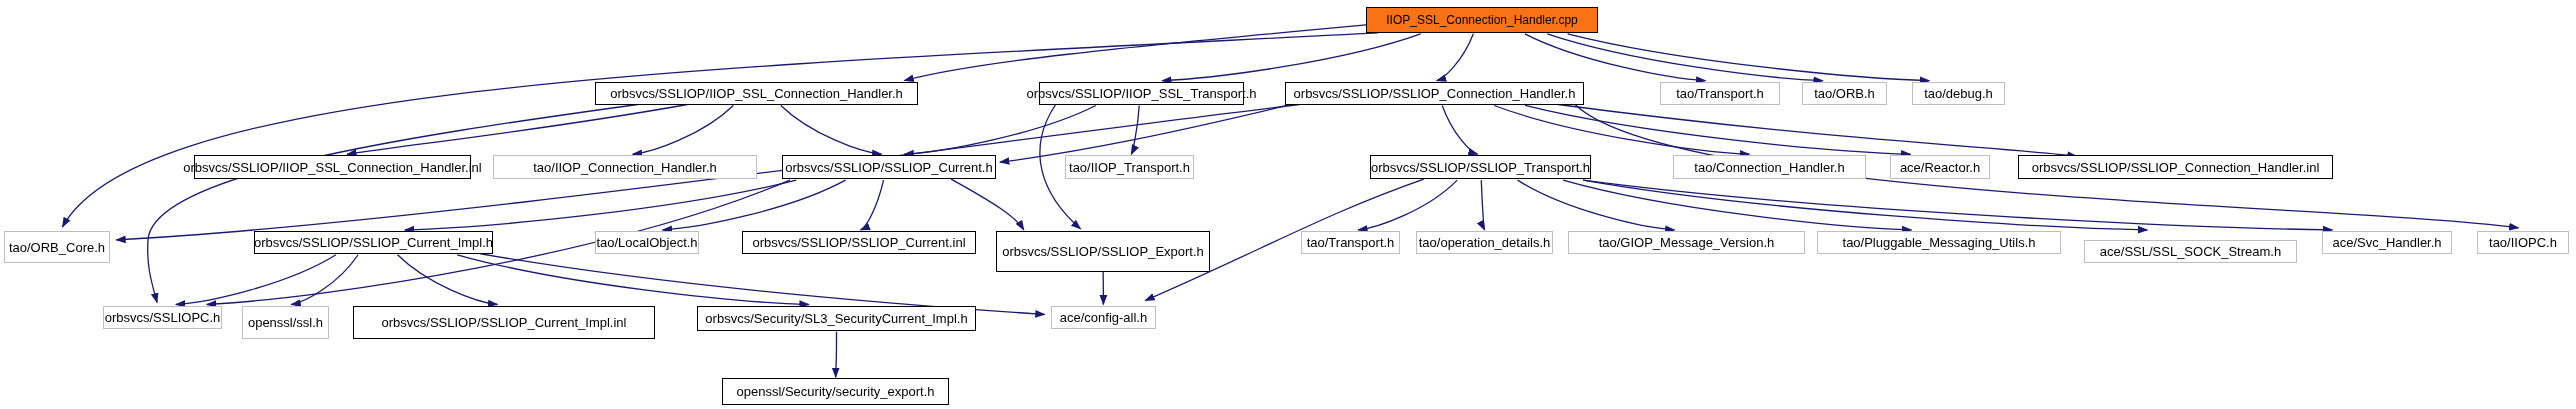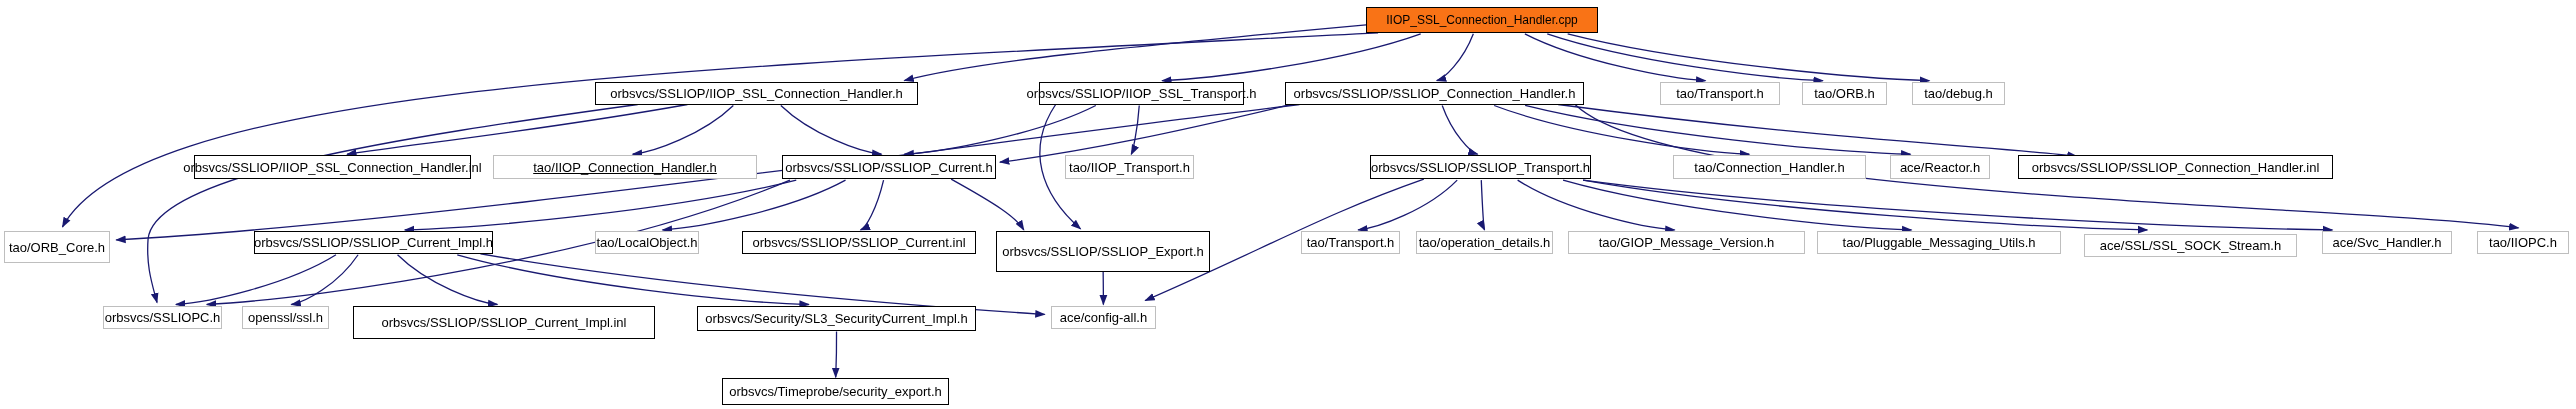--- a/index.html
+++ b/index.html
@@ -67,40 +67,40 @@
   </svg>
   <div id="nodes">
       <div class="node main" style="left: 1366px; top: 7px; width: 232px; height: 26px;">IIOP_SSL_Connection_Handler.cpp</div>
       <div class="node internal" style="left: 595px; top: 82px; width: 323px; height: 23px;">orbsvcs/SSLIOP/IIOP_SSL_Connection_Handler.h</div>
       <div class="node internal" style="left: 1039px; top: 82px; width: 205px; height: 23px;">orbsvcs/SSLIOP/IIOP_SSL_Transport.h</div>
       <div class="node internal" style="left: 1285px; top: 82px; width: 299px; height: 23px;">orbsvcs/SSLIOP/SSLIOP_Connection_Handler.h</div>
       <div class="node external" style="left: 1660px; top: 82px; width: 120px; height: 23px;">tao/Transport.h</div>
       <div class="node external" style="left: 1802px; top: 82px; width: 85px; height: 23px;">tao/ORB.h</div>
       <div class="node external" style="left: 1912px; top: 82px; width: 93px; height: 23px;">tao/debug.h</div>
       <div class="node internal" style="left: 194px; top: 155px; width: 277px; height: 24px;">orbsvcs/SSLIOP/IIOP_SSL_Connection_Handler.inl</div>
-      <div class="node external" style="left: 493px; top: 155px; width: 264px; height: 24px; text-decoration: underline;">tao/IIOP_Connection_Handler.h</div>
+      <div class="node external" style="left: 493px; top: 155px; width: 264px; height: 24px;">tao/IIOP_Connection_Handler.h</div>
       <div class="node internal" style="left: 782px; top: 155px; width: 214px; height: 24px;">orbsvcs/SSLIOP/SSLIOP_Current.h</div>
       <div class="node external" style="left: 1065px; top: 155px; width: 129px; height: 24px;">tao/IIOP_Transport.h</div>
       <div class="node internal" style="left: 1370px; top: 155px; width: 221px; height: 24px;">orbsvcs/SSLIOP/SSLIOP_Transport.h</div>
       <div class="node external" style="left: 1673px; top: 155px; width: 193px; height: 24px;">tao/Connection_Handler.h</div>
       <div class="node external" style="left: 1890px; top: 155px; width: 100px; height: 24px;">ace/Reactor.h</div>
       <div class="node internal" style="left: 2018px; top: 155px; width: 315px; height: 24px;">orbsvcs/SSLIOP/SSLIOP_Connection_Handler.inl</div>
       <div class="node external" style="left: 4px; top: 231px; width: 106px; height: 32px;">tao/ORB_Core.h</div>
       <div class="node internal" style="left: 254px; top: 231px; width: 239px; height: 23px;">orbsvcs/SSLIOP/SSLIOP_Current_Impl.h</div>
       <div class="node external" style="left: 595px; top: 231px; width: 104px; height: 23px;">tao/LocalObject.h</div>
       <div class="node internal" style="left: 742px; top: 231px; width: 234px; height: 23px;">orbsvcs/SSLIOP/SSLIOP_Current.inl</div>
       <div class="node internal" style="left: 996px; top: 231px; width: 214px; height: 41px;">orbsvcs/SSLIOP/SSLIOP_Export.h</div>
       <div class="node external" style="left: 1301px; top: 231px; width: 99px; height: 23px;">tao/Transport.h</div>
       <div class="node external" style="left: 1416px; top: 231px; width: 137px; height: 23px;">tao/operation_details.h</div>
       <div class="node external" style="left: 1568px; top: 231px; width: 237px; height: 23px;">tao/GIOP_Message_Version.h</div>
       <div class="node external" style="left: 1817px; top: 231px; width: 244px; height: 23px;">tao/Pluggable_Messaging_Utils.h</div>
-      <div class="node external" style="left: 2084px; top: 234px; width: 213px; height: 23px;">ace/SSL/SSL_SOCK_Stream.h</div>
+      <div class="node external" style="left: 2084px; top: 240px; width: 213px; height: 23px;">ace/SSL/SSL_SOCK_Stream.h</div>
       <div class="node external" style="left: 2322px; top: 231px; width: 130px; height: 23px;">ace/Svc_Handler.h</div>
       <div class="node external" style="left: 2477px; top: 231px; width: 92px; height: 23px;">tao/IIOPC.h</div>
       <div class="node external" style="left: 103px; top: 306px; width: 119px; height: 23px;">orbsvcs/SSLIOPC.h</div>
-      <div class="node external" style="left: 242px; top: 306px; width: 87px; height: 23px; text-align: right;">openssl/ssl.h</div>
+      <div class="node external" style="left: 242px; top: 306px; width: 87px; height: 33px; text-align: right;">openssl/ssl.h</div>
       <div class="node internal" style="left: 353px; top: 306px; width: 302px; height: 33px;">orbsvcs/SSLIOP/SSLIOP_Current_Impl.inl</div>
       <div class="node internal" style="left: 697px; top: 306px; width: 279px; height: 25px;">orbsvcs/Security/SL3_SecurityCurrent_Impl.h</div>
       <div class="node external" style="left: 1051px; top: 306px; width: 105px; height: 23px;">ace/config-all.h</div>
-      <div class="node internal" style="left: 722px; top: 378px; width: 227px; height: 27px;">orbsvcs/Timeprobe/security_export.h</div>
+      <div class="node internal" style="left: 722px; top: 378px; width: 227px; height: 27px;">openssl/Security/security_export.h</div>
     </div>
 </div>
 
 
 </body></html>

